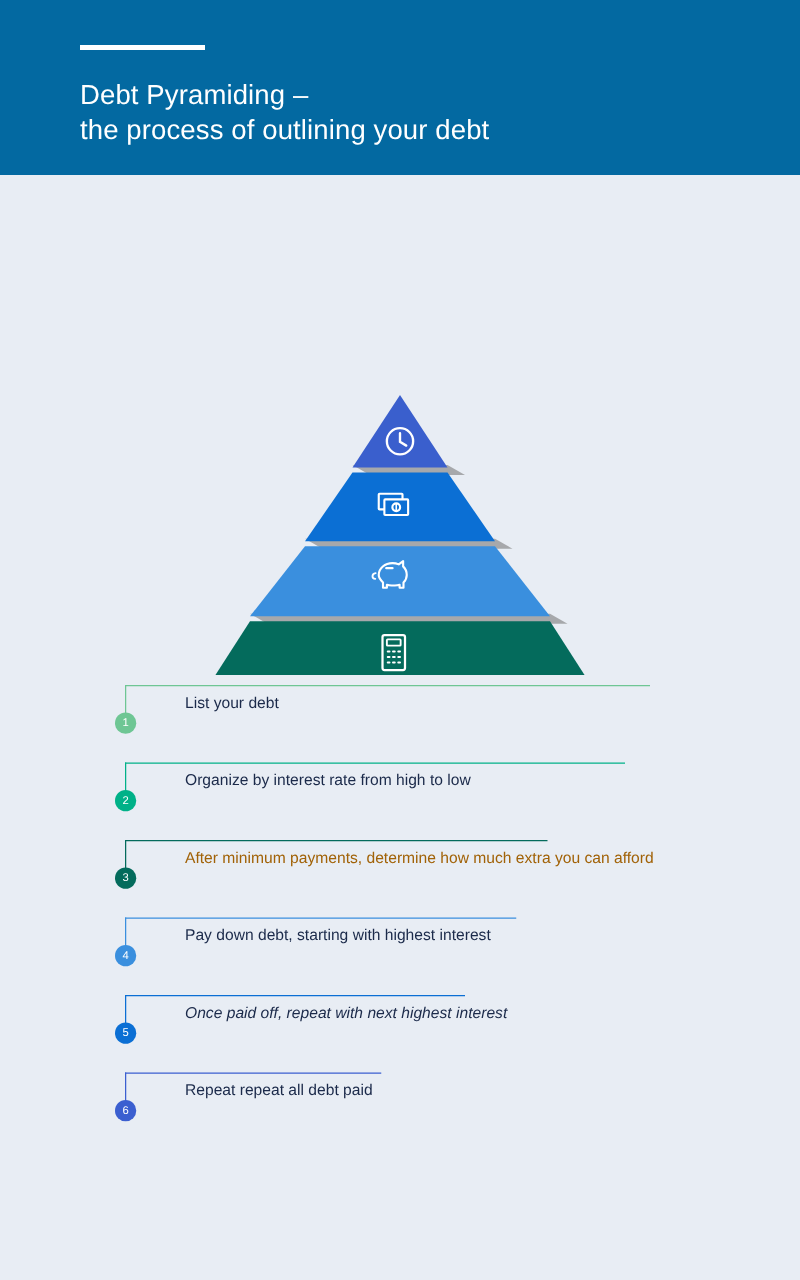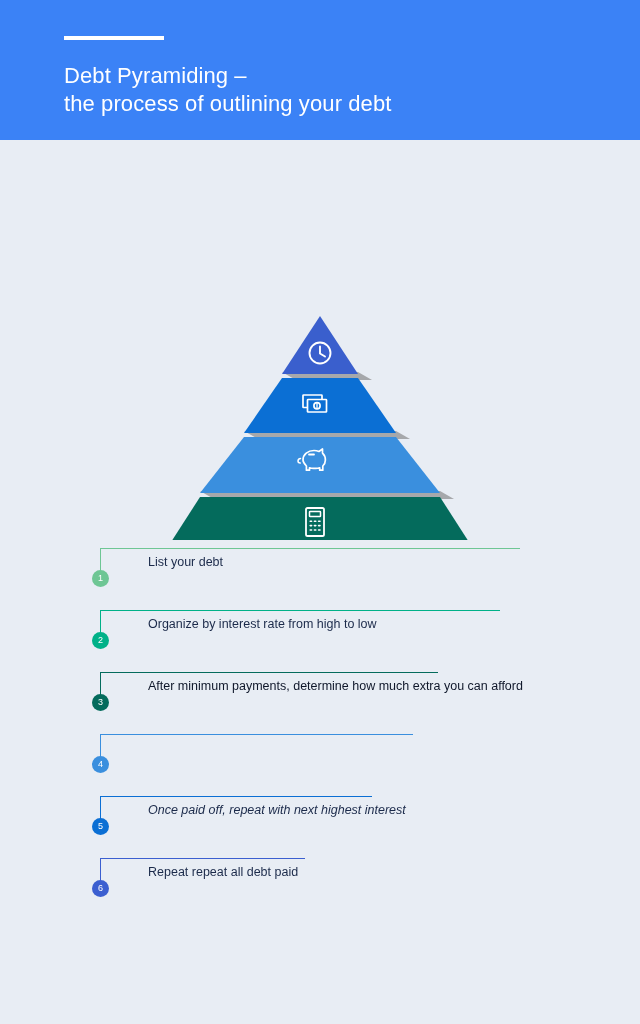--- a/index.html
+++ b/index.html
@@ -100,21 +100,21 @@
     font-size: 12.5px;
     line-height: 16px;
     color: #1b2a4a;
     white-space: nowrap;
     margin-left: 32px;
   }
 </style>
 </head>
 <body style="background: rgb(232, 237, 244);">
 
-<div class="header" style="background: #3b82f6;">
+<div class="header" style="background: #0369a1;">
   <div class="header-rule"></div>
   <div class="header-title">Debt Pyramiding –
 the process of outlining your debt</div>
 </div>
 
 <div class="canvas">
 
   <div class="pyramid">
     <svg width="640" height="400" viewBox="0 0 640 400" xmlns="http://www.w3.org/2000/svg">
 
@@ -195,26 +195,27 @@
 
     <div class="step">
       <div class="step-line" style="color: rgb(0, 177, 136); width: 400px;"></div>
       <div class="step-badge" style="background: rgb(0, 177, 136);">2</div>
       <div class="step-text" style="color: rgb(27, 42, 74); text-align: right;">Organize by interest rate from high to low</div>
     </div>
 
     <div class="step">
       <div class="step-line" style="color: rgb(4, 107, 92); width: 338px;"></div>
       <div class="step-badge" style="background: rgb(4, 107, 92);">3</div>
-      <div class="step-text" style="color: #0f172a;">After minimum payments, determine how much extra you can afford</div>
+      <div class="step-text" style="color: #a16207;">After minimum payments, determine how much extra you can afford</div>
     </div>
 
     <div class="step">
       <div class="step-line" style="color: rgb(58, 143, 222); width: 313px;"></div>
       <div class="step-badge" style="background: rgb(58, 143, 222);">4</div>
+      <div class="step-text" style="color: rgb(27, 42, 74);">Pay down debt, starting with highest interest</div>
     </div>
 
     <div class="step">
       <div class="step-line" style="color: rgb(11, 111, 212); width: 272px;"></div>
       <div class="step-badge" style="background: rgb(11, 111, 212);">5</div>
       <div class="step-text" style="color: rgb(27, 42, 74); font-style: italic;">Once paid off, repeat with next highest interest</div>
     </div>
 
     <div class="step">
       <div class="step-line" style="color: rgb(59, 95, 208); width: 205px;"></div>

